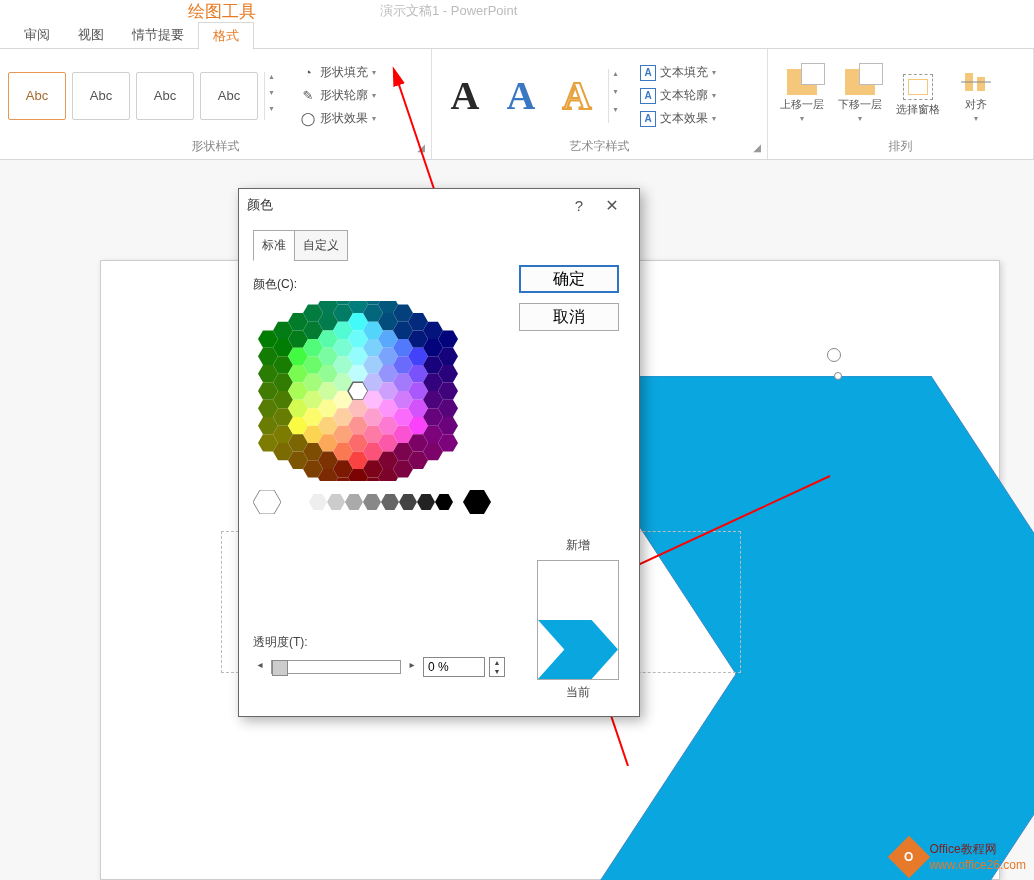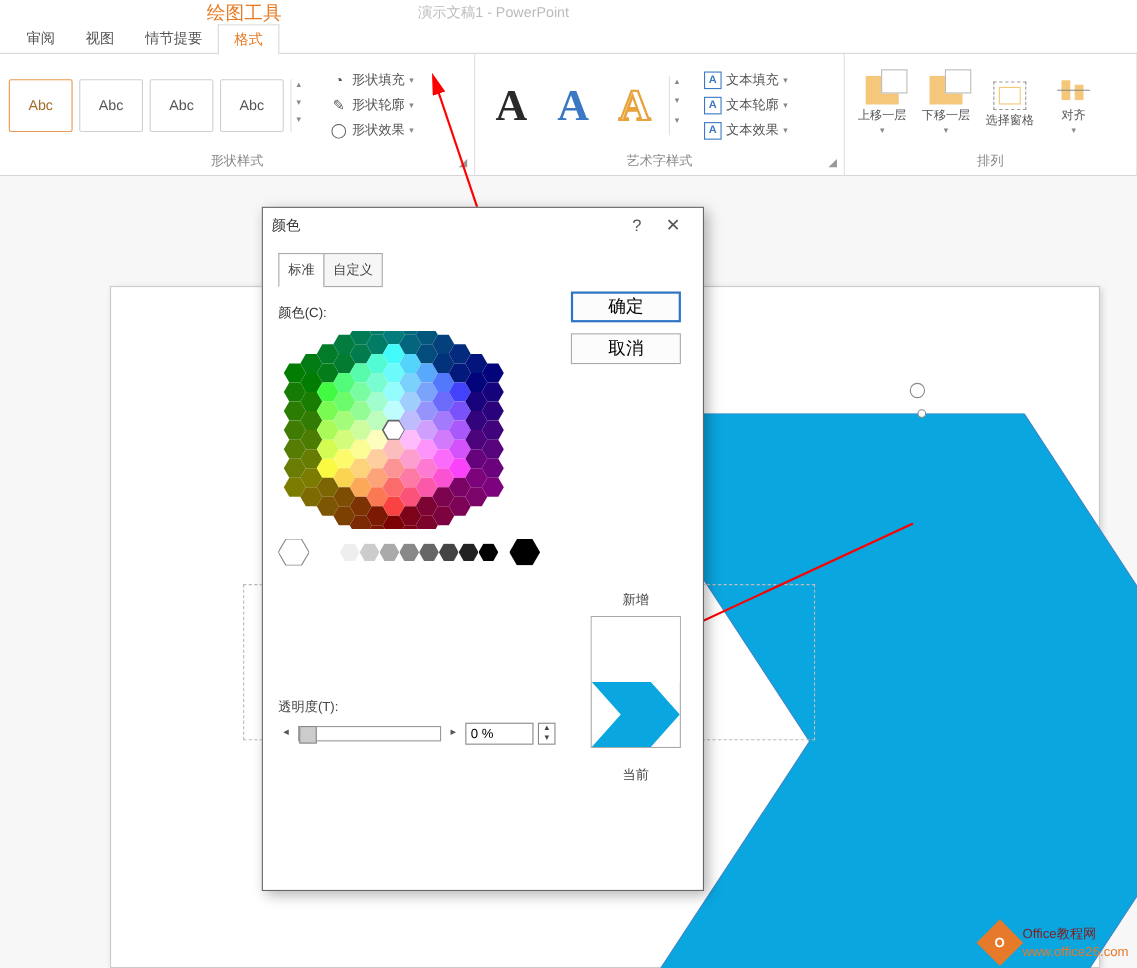--- a/index.html
+++ b/index.html
@@ -268,21 +268,21 @@
     width: 460px; height: 400px;
     pointer-events:none;
   }
 
   
   .dialog {
     position: absolute;
     left: 238px;
     top: 188px;
     width: 402px;
-    height: 622px;
+    height: 529px;
     background: #fff;
     border: 1px solid #676767;
     box-shadow: 4px 4px 12px rgba(0,0,0,0.3);
     z-index: 100;
   }
   .dlg-titlebar {
     height: 32px;
     display:flex;
     align-items:center;
     padding: 0 8px;
@@ -696,21 +696,21 @@
     </div>
 
     <div style="position:absolute; right:20px; top:316px; text-align:center;">
       <div>新增</div>
       <div class="preview-box">
         <div style="position:absolute;inset:0 0 50% 0;background:#fff;"></div>
         <svg style="position:absolute;left:0;bottom:0;width:100%;height:50%;" viewBox="0 0 82 60" preserveAspectRatio="none">
           <polygon points="0,0 55,0 82,30 55,60 0,60 27,30" fill="#0aa6df"></polygon>
         </svg>
       </div>
-      <div style="margin-top:16px">当前</div>
+      <div style="margin-top:4px">当前</div>
     </div>
 
     <div class="transp-row">
       <div class="transp-label">透明度(T):</div>
       <div class="transp-ctrl">
         <span class="arrow-sm">◂</span>
         <div class="slider-track">
           <div class="slider-thumb"></div>
         </div>
         <span class="arrow-sm">▸</span>

